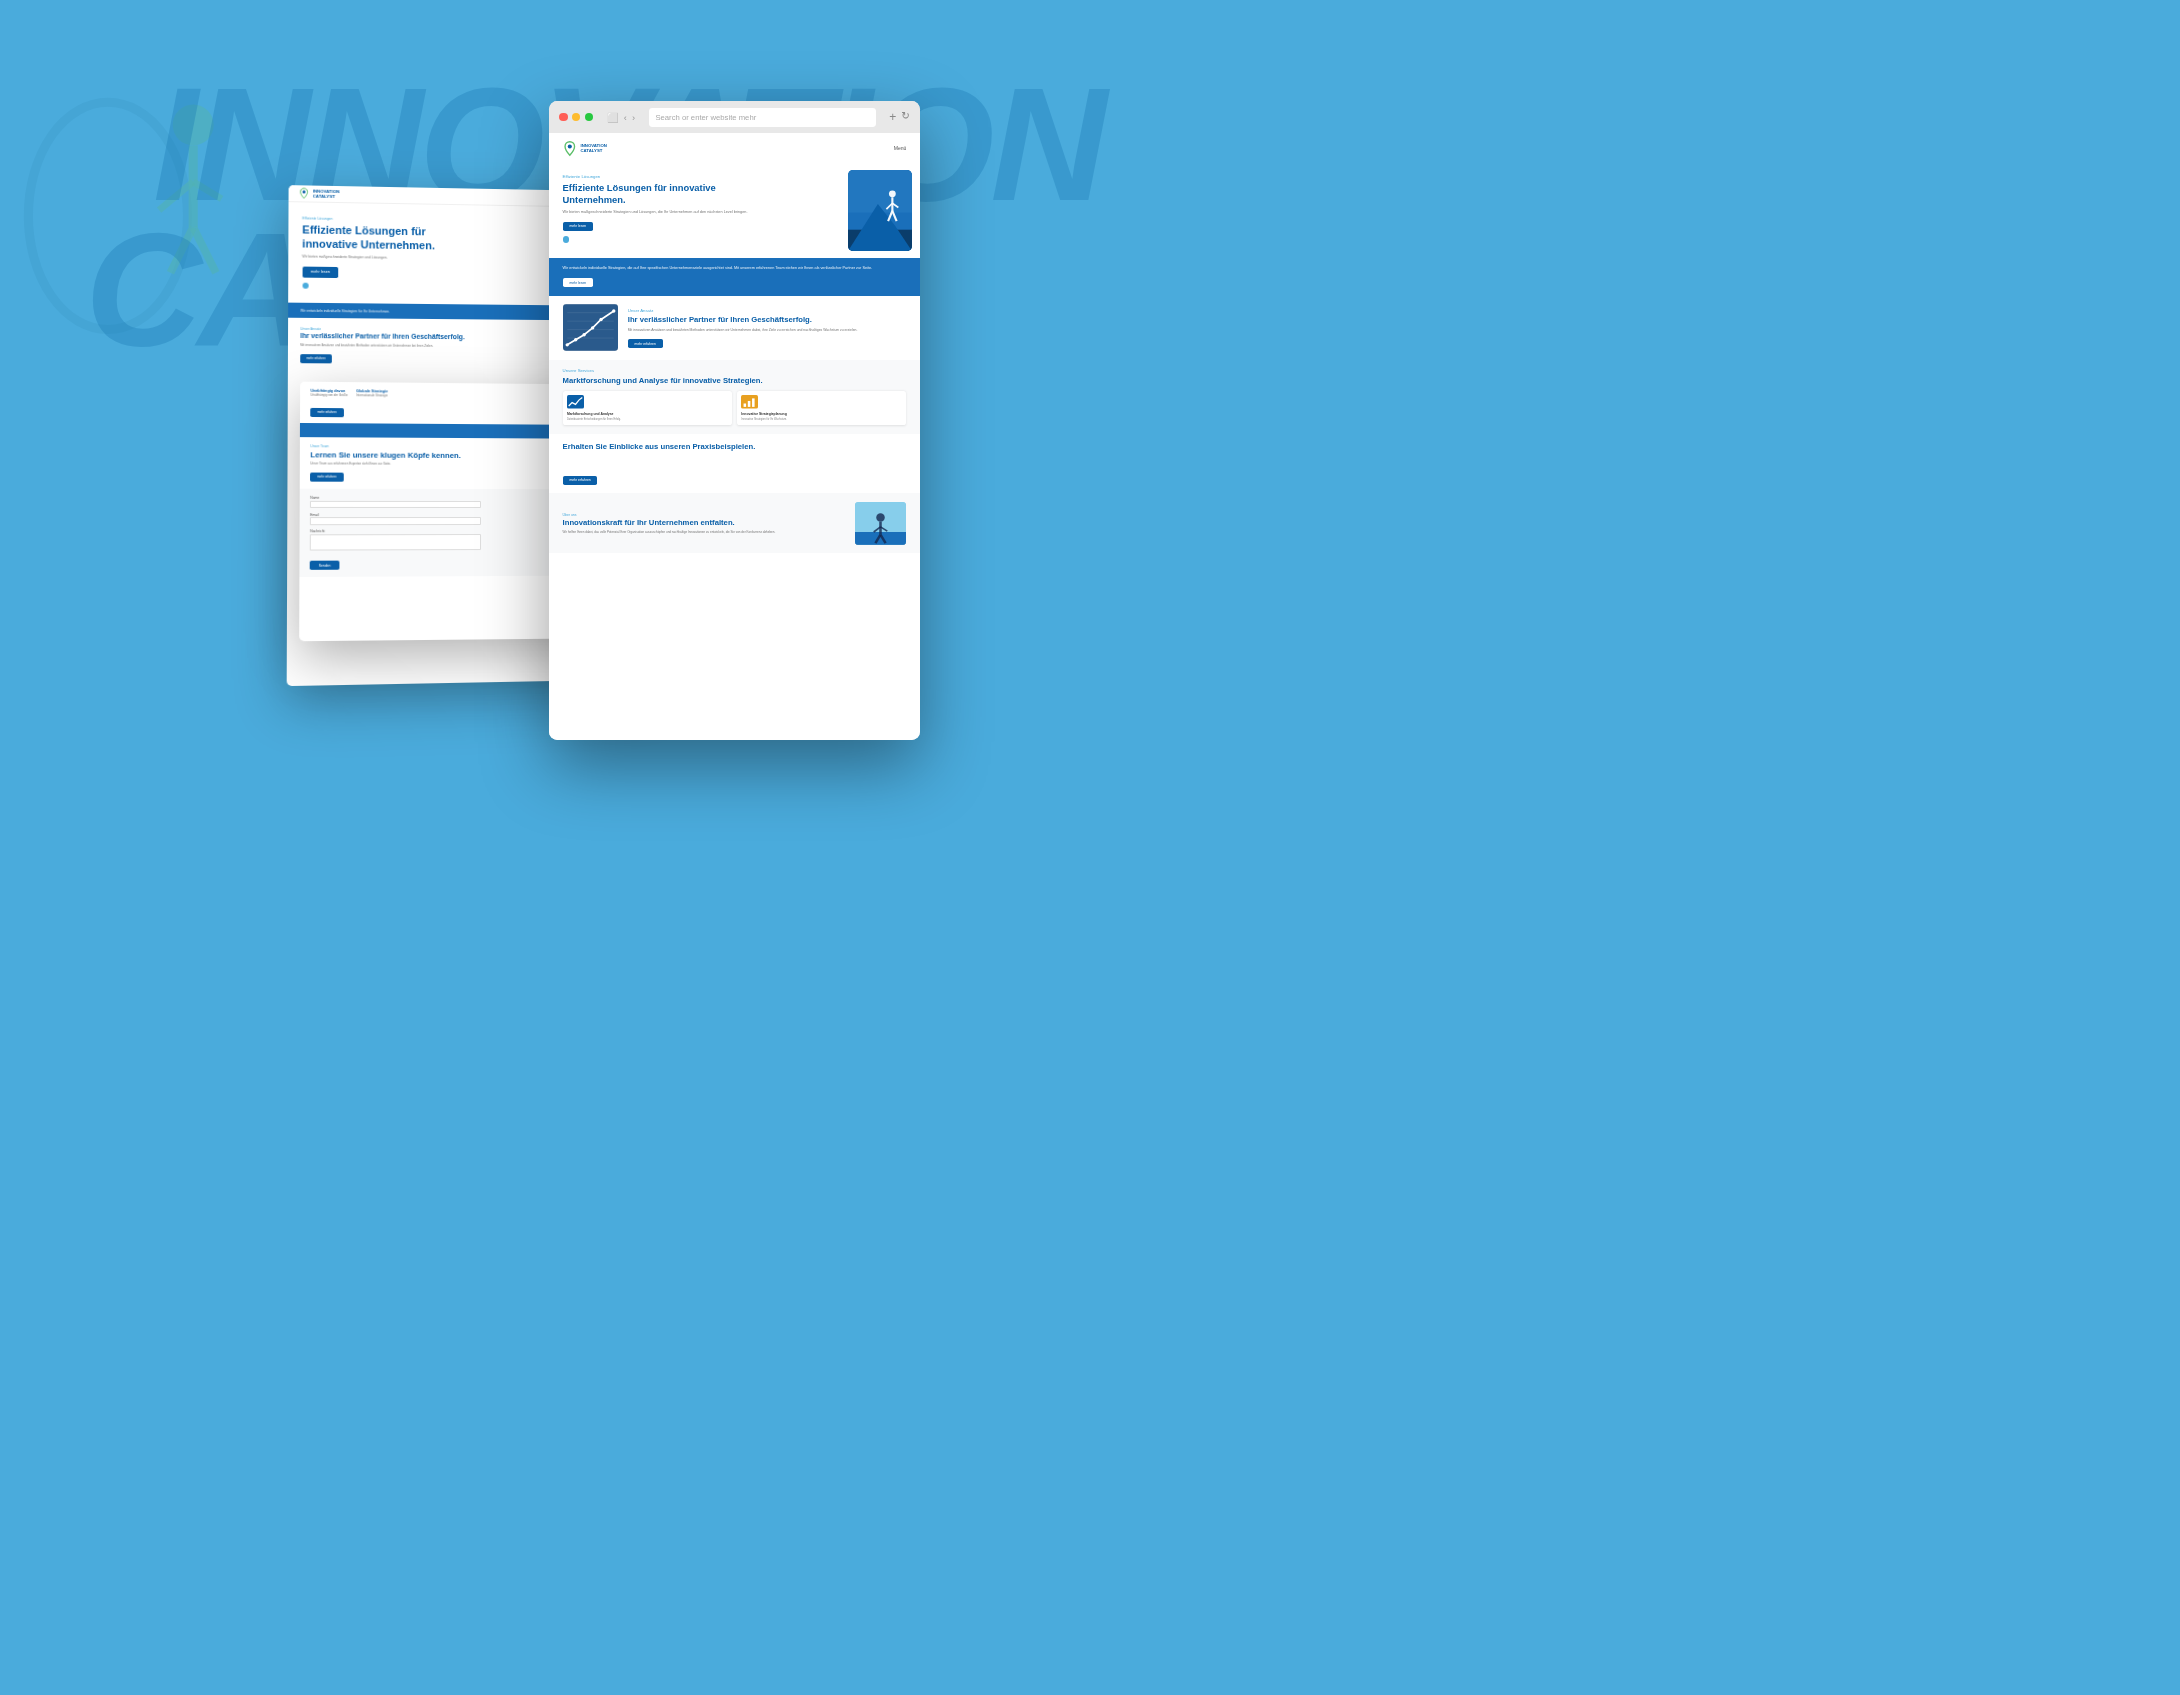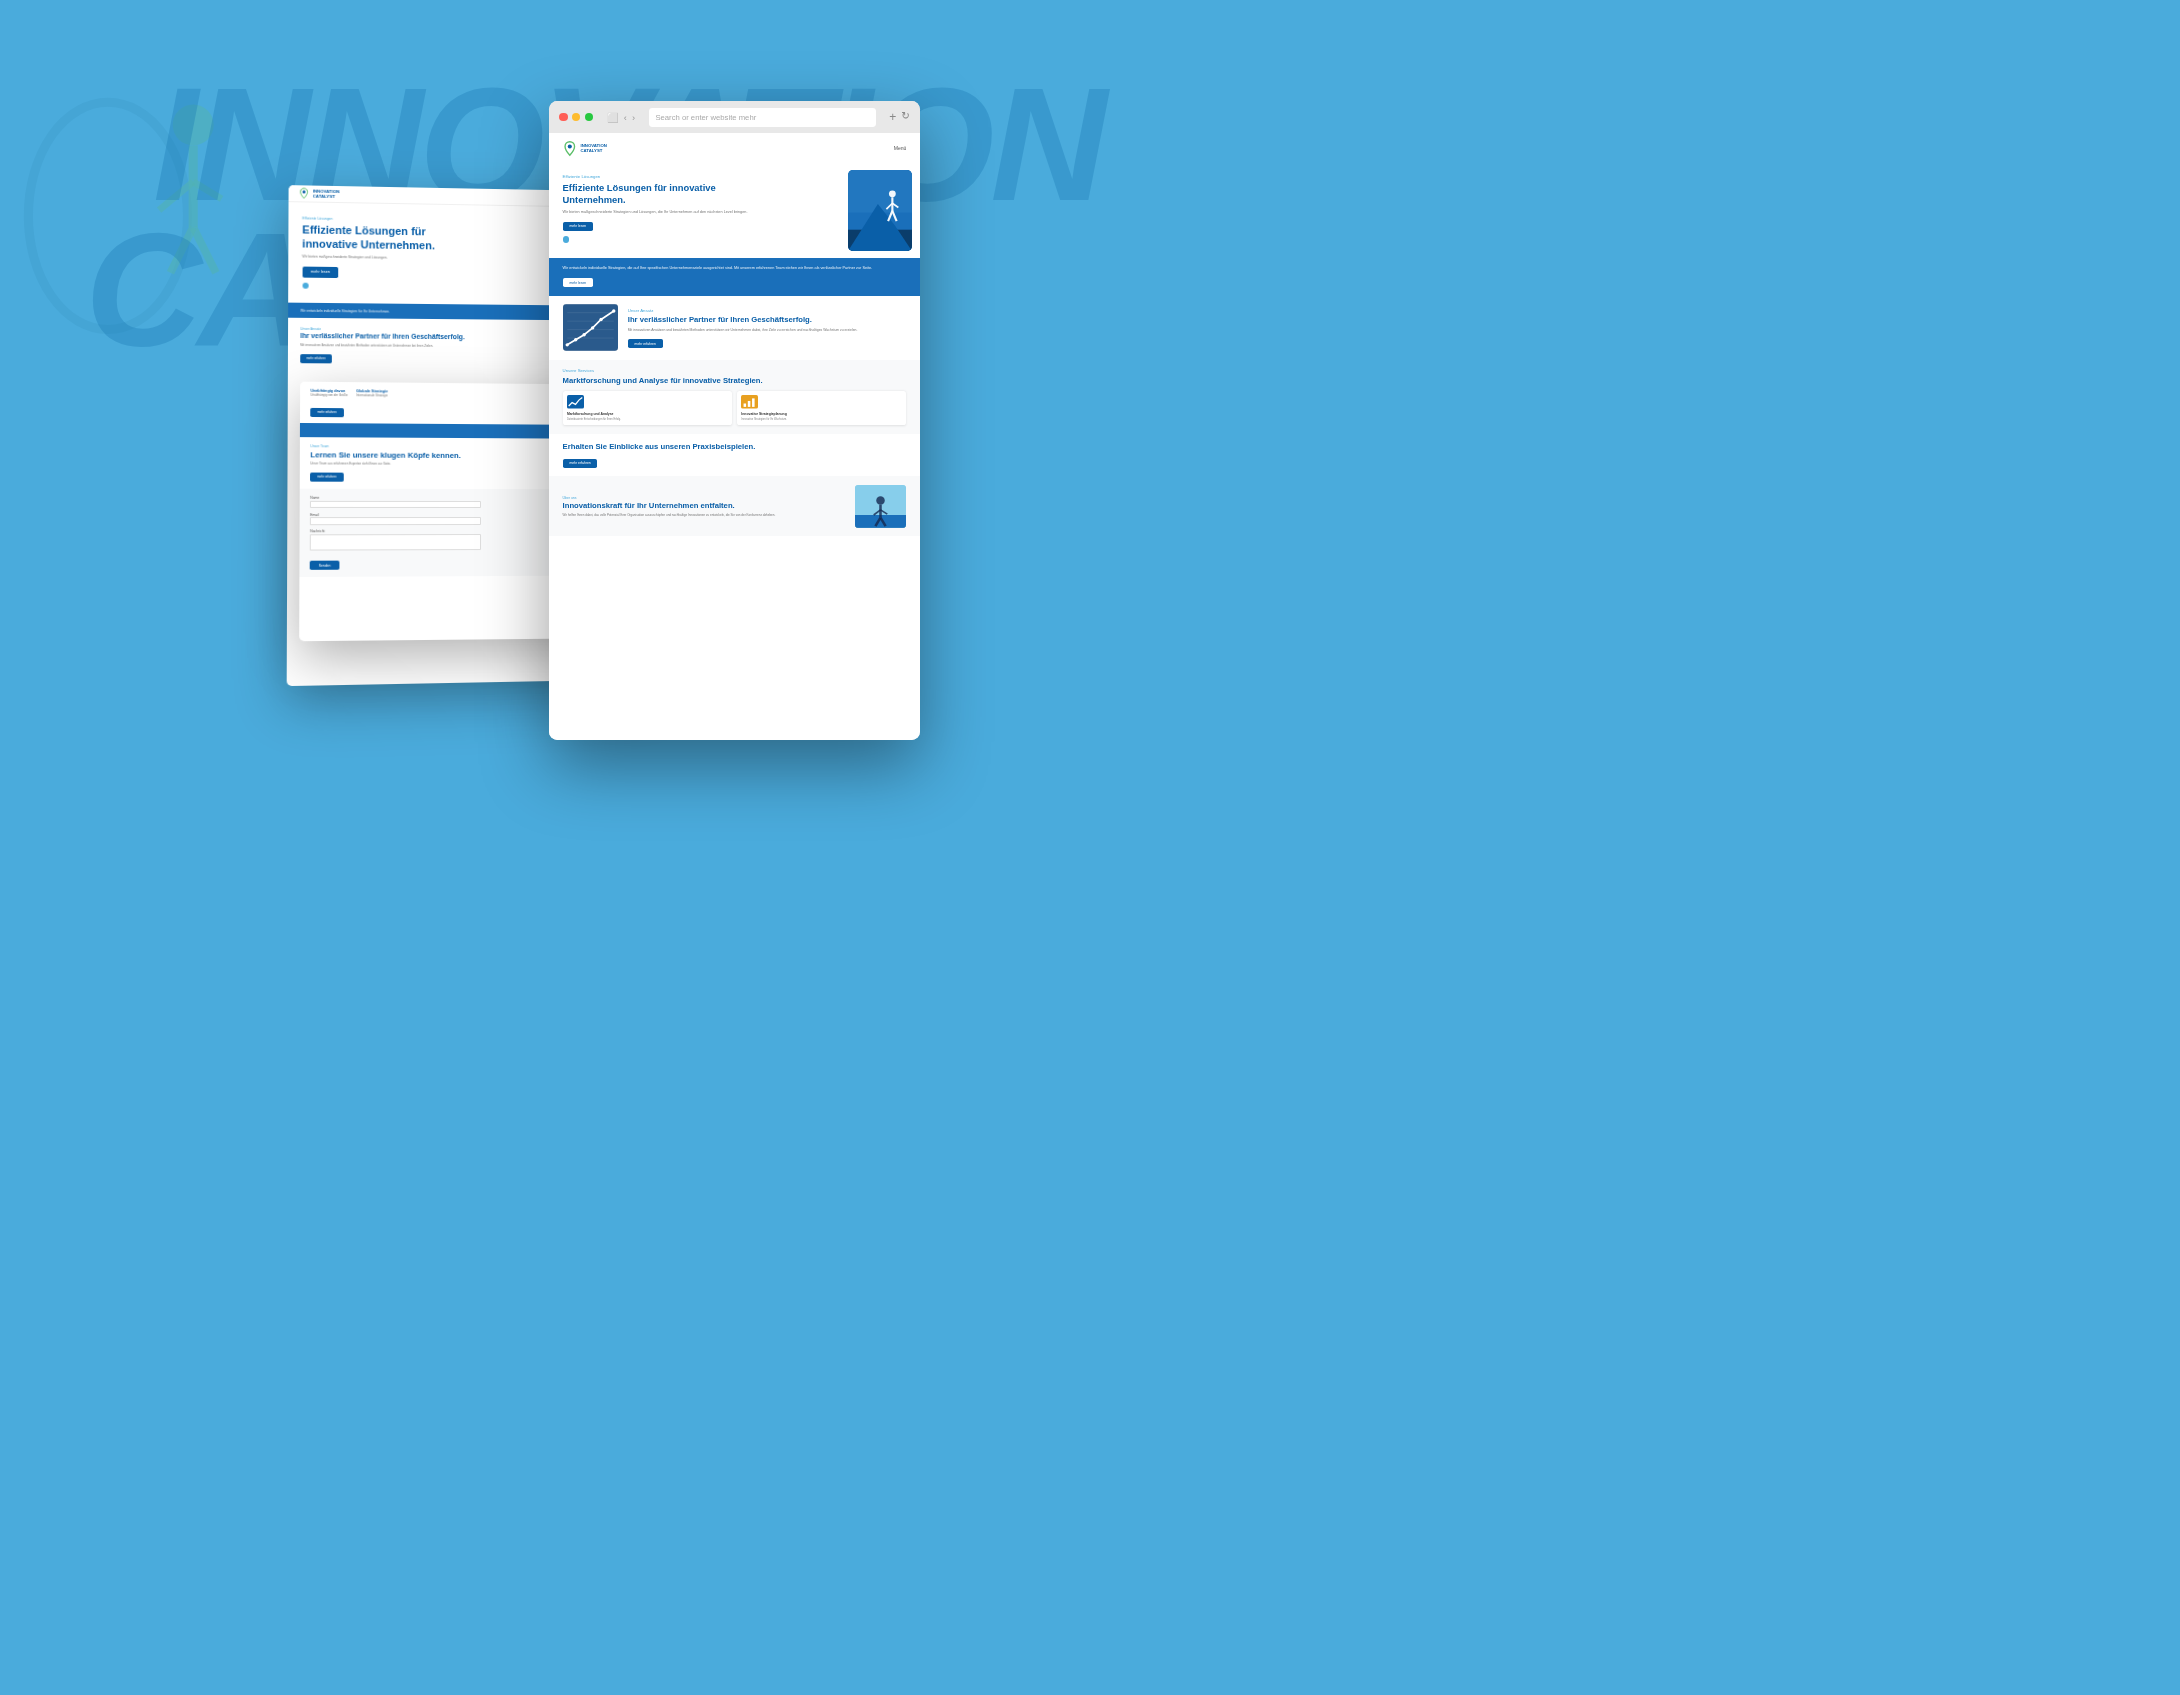--- a/index.html
+++ b/index.html
@@ -384,21 +384,21 @@
     .site-cases-section {
       padding: 8.5px 13.6px;
       background: white;
     }
 
     .cases-title {
       font-size: 7.7px;
       font-weight: bold;
       color: #0a5fa8;
       line-height: 1.3;
-      margin-bottom: 0;
+      margin-bottom: 17px;
     }
 
     
     .site-bottom-section {
       padding: 8.5px 13.6px;
       background: #f8f9fa;
       display: flex;
       align-items: center;
       gap: 25px;
     }

